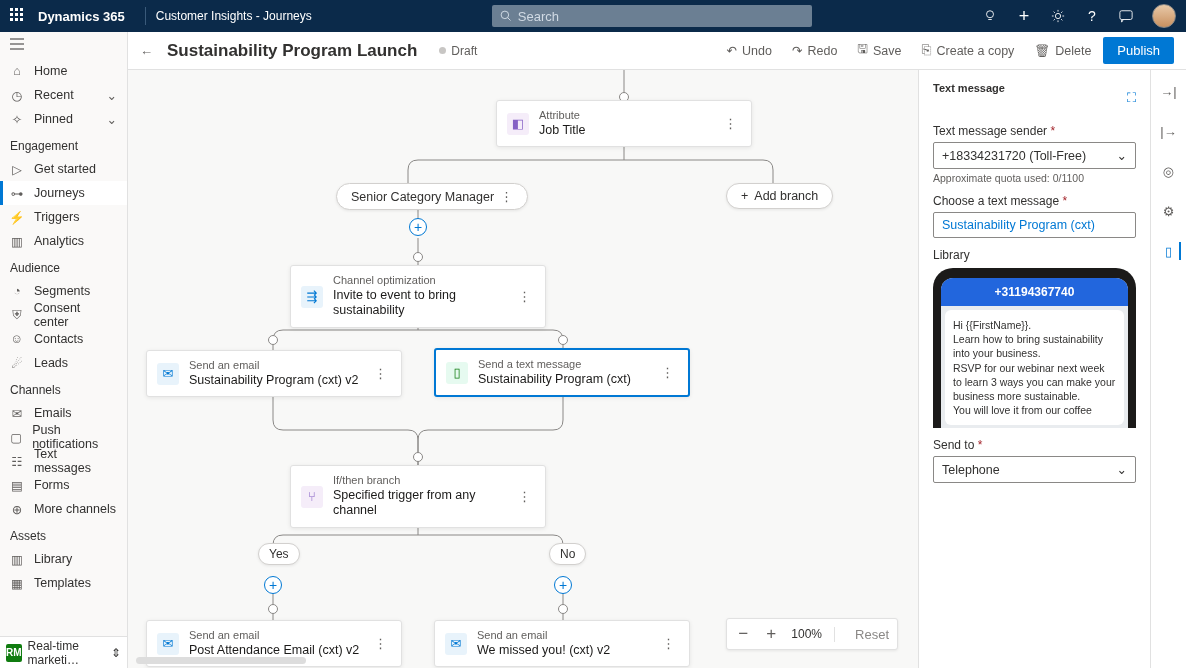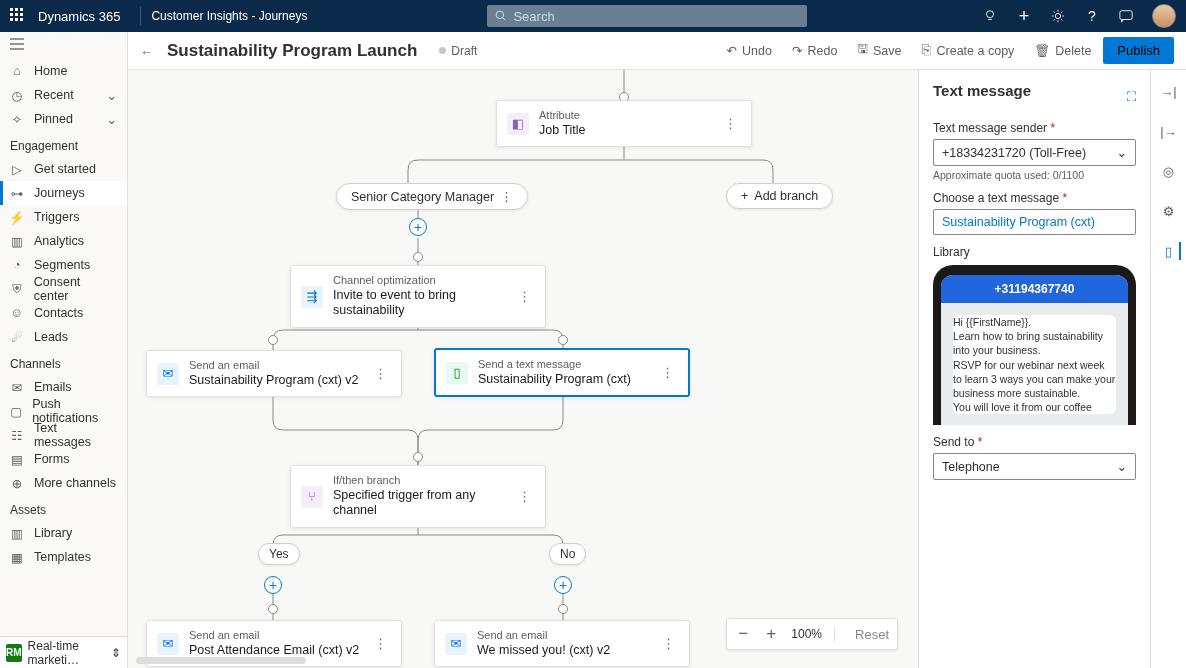--- a/index.html
+++ b/index.html
@@ -1,20 +1,20 @@
 <!DOCTYPE html>
 <html><head>
 <meta charset="utf-8">
 <style>
 * { box-sizing: border-box; margin: 0; padding: 0; }
 body { font-family: "Segoe UI", Arial, sans-serif; font-size: 13px; color: #323130; background: #fff; width: 1186px; height: 668px; overflow: hidden; }
 .topbar { background: #0b2a4a; height: 32px; display: flex; align-items: center; color: #fff; padding: 0 10px; font-size: 13px; }
 .topbar .waffle { width: 16px; height: 16px; display: grid; grid-template-columns: repeat(3,3px); grid-template-rows: repeat(3,3px); gap: 2px; margin-right: 12px; cursor: pointer; }
 .topbar .waffle span { background: #fff; }
-.topbar .brand { font-weight: 400; margin-right: 10px; text-align: right; }
+.topbar .brand { font-weight: 700; margin-right: 10px; text-align: right; }
 .topbar .sep { width: 1px; height: 18px; background: #3a5a7a; margin: 0 10px; }
 .topbar .search { margin-left: 180px; width: 320px; height: 22px; background: #6b7f93; border-radius: 2px; display: flex; align-items: center; padding: 0 8px; color: #d0dae4; }
 .topbar .search svg { margin-right: 6px; }
 .topbar .right { margin-left: auto; display: flex; align-items: center; gap: 18px; }
 .topbar .ico { width: 16px; height: 16px; display: flex; align-items: center; justify-content: center; cursor: pointer; }
 .topbar .avatar { width: 24px; height: 24px; border-radius: 50%; background: linear-gradient(#e8c9a8,#c89060); border: 1px solid #888; }
 .shell { display: flex; height: 636px; }
 .leftnav { width: 128px; border-right: 1px solid #e1e1e1; background: #faf9f8; position: relative; overflow: hidden; }
 .leftnav .ham { padding: 6px 10px; cursor: pointer; }
 .nav-item { display: flex; align-items: center; height: 24px; padding: 0 10px; gap: 10px; cursor: pointer; font-size: 12.5px; color: #323130; }
@@ -25,51 +25,51 @@
 .footerpicker { position: absolute; bottom: 0; left: 0; right: 0; height: 32px; border-top: 1px solid #e1e1e1; display: flex; align-items: center; padding: 0 6px; gap: 6px; background: #fff; cursor: pointer; font-size: 12px; }
 .footerpicker .sq { width: 20px; height: 18px; background: #107c10; color: #fff; font-size: 10px; display: flex; align-items: center; justify-content: center; border-radius: 2px; font-weight: 600; }
 .main { flex: 1; display: flex; flex-direction: column; position: relative; }
 .cmdbar { height: 38px; border-bottom: 1px solid #e1e1e1; display: flex; align-items: center; padding: 0 12px; gap: 8px; }
 .cmdbar .back { cursor: pointer; color: #605e5c; }
 .cmdbar .title { font-size: 17px; font-weight: 600; margin-left: 6px; }
 .cmdbar .status { margin-left: 14px; color: #605e5c; font-size: 12px; display: flex; align-items: center; gap: 5px; }
 .cmdbar .status .dot { width: 7px; height: 7px; border-radius: 50%; background: #c8c6c4; }
 .cmdbar .actions { margin-left: auto; display: flex; align-items: center; gap: 4px; }
 .cmdbar .act { display: flex; align-items: center; gap: 5px; padding: 4px 8px; color: #605e5c; font-size: 12.5px; cursor: pointer; border-radius: 2px; }
-.cmdbar .primary { background: #0078d4; color: #000000; padding: 6px 14px; border-radius: 2px; cursor: pointer; font-size: 13px; }
+.cmdbar .primary { background: #0078d4; color: #ffffff; padding: 6px 14px; border-radius: 2px; cursor: pointer; font-size: 13px; }
 .canvas-wrap { flex: 1; display: flex; overflow: hidden; position: relative; background: #f8f8f7; }
 .canvas { flex: 1; position: relative; overflow: hidden; }
 .canvas svg.connectors { position: absolute; top: 0; left: 0; pointer-events: none; }
 .node { position: absolute; background: #fff; border: 1px solid #e1e1e1; border-radius: 3px; box-shadow: 0 1px 4px rgba(0,0,0,0.08); display: flex; align-items: center; padding: 8px 10px; gap: 10px; }
 .node .nicon { width: 22px; height: 22px; display: flex; align-items: center; justify-content: center; border-radius: 3px; flex-shrink: 0; }
 .node .ntxt { display: flex; flex-direction: column; line-height: 1.25; }
 .node .ntxt .sub { font-size: 11px; color: #605e5c; }
 .node .ntxt .main { font-size: 12.5px; color: #1b1a19; }
 .node .more { margin-left: auto; color: #605e5c; cursor: pointer; padding: 0 4px; }
 .node.selected { border: 2px solid #0078d4; }
 .pill { position: absolute; background: #fff; border: 1px solid #d2d0ce; border-radius: 14px; padding: 5px 14px; font-size: 12.5px; box-shadow: 0 1px 3px rgba(0,0,0,0.08); display: flex; align-items: center; gap: 6px; }
 .pill.small { padding: 3px 10px; font-size: 12px; }
 .plusnode { position: absolute; width: 18px; height: 18px; border: 1px solid #0078d4; border-radius: 50%; color: #0078d4; background: #fff; display: flex; align-items: center; justify-content: center; font-size: 14px; cursor: pointer; }
 .ringnode { position: absolute; width: 10px; height: 10px; border: 1.5px solid #8a8886; border-radius: 50%; background: #fff; }
 .zoombar { position: absolute; right: 20px; bottom: 18px; background: #fff; border: 1px solid #e1e1e1; border-radius: 3px; display: flex; align-items: center; height: 32px; padding: 0 8px; gap: 12px; box-shadow: 0 1px 3px rgba(0,0,0,0.08); }
 .zoombar .zb { cursor: pointer; color: #605e5c; font-size: 17px; width: 16px; text-align: center; }
 .zoombar .reset { color: #8a8886; border-left: 1px solid #e1e1e1; padding-left: 20px; cursor: pointer; }
 .rightpane { width: 232px; border-left: 1px solid #e1e1e1; background: #fff; padding: 12px 14px; overflow-y: auto; }
-.rightpane h2 { font-size: 15px; font-weight: 600; margin-bottom: 12px; }
+.rightpane h2 { font-size: 11px; font-weight: 600; margin-bottom: 20px; }
 .rp-hdr { display: flex; align-items: center; justify-content: space-between; }
 .rp-hdr .phic { color: #0078d4; cursor: pointer; }
 .fld-label { font-size: 12px; color: #323130; margin-top: 10px; margin-bottom: 4px; }
 .fld-label .req { color: #a4262c; }
 .select { border: 1px solid #8a8886; border-radius: 2px; padding: 5px 8px; font-size: 12.5px; display: flex; justify-content: space-between; align-items: center; cursor: pointer; background: #fff; }
 .select.link { color: #0078d4; }
 .helper { font-size: 10.5px; color: #605e5c; margin-top: 3px; }
 .phone { margin-top: 6px; background: #1b1a19; border-radius: 20px 20px 0 0; padding: 10px 8px 0; height: 160px; overflow: hidden; position: relative; }
 .phone .screen { background: #e9ecef; border-radius: 12px 12px 0 0; height: 100%; overflow: hidden; }
 .phone .phhdr { background: #2266dd; color: #fff; text-align: center; padding: 7px 0; font-size: 12px; font-weight: 600; }
-.phone .msg { background: #fff; margin: 12px; border-radius: 6px; font-size: 10.5px; line-height: 1.35; color: #323130; }
+.phone .msg { background: #fff; margin: 4px; border-radius: 6px; padding: 8px; font-size: 10.5px; line-height: 1.35; color: #323130; }
 .rightrail { width: 36px; border-left: 1px solid #e1e1e1; background: #fff; display: flex; flex-direction: column; align-items: center; padding-top: 12px; gap: 22px; }
 .rightrail .ri { width: 18px; height: 18px; color: #605e5c; cursor: pointer; display: flex; align-items: center; justify-content: center; }
 .rightrail .ri.sel { border-right: 2px solid #0078d4; padding-right: 4px; margin-right: -6px; color: #0078d4; }
 .hscroll { position: absolute; bottom: 4px; left: 8px; width: 170px; height: 7px; background: #ddd; border-radius: 4px; }
 </style>
 </head>
 <body>
 
 <div class="topbar">
   <div class="waffle">
@@ -152,20 +152,21 @@
       </div>
     <div class="nav-item">
         <span class="ic">⚡</span>
         <span>Triggers</span>
       </div>
     <div class="nav-item">
         <span class="ic">▥</span>
         <span>Analytics</span>
       </div>
 
+    <div class="nav-sec">Audience</div>
     <div class="nav-item">
         <span class="ic">◔</span>
         <span>Segments</span>
       </div>
     <div class="nav-item">
         <span class="ic">⛨</span>
         <span>Consent center</span>
       </div>
     <div class="nav-item">
         <span class="ic">☺</span>

